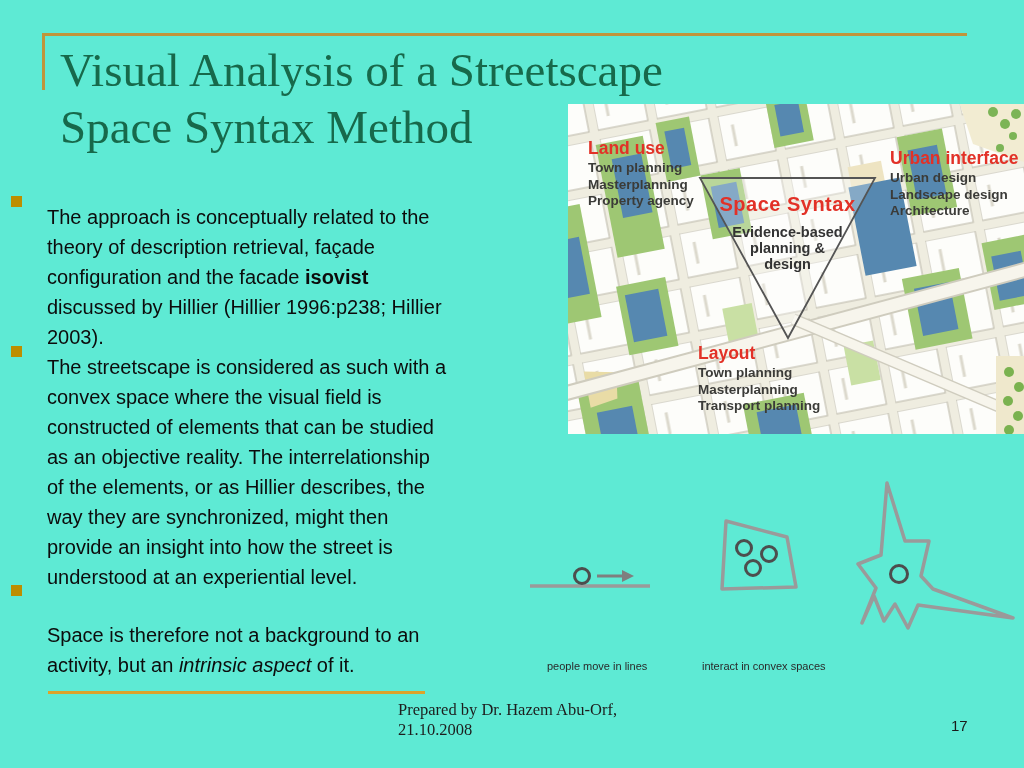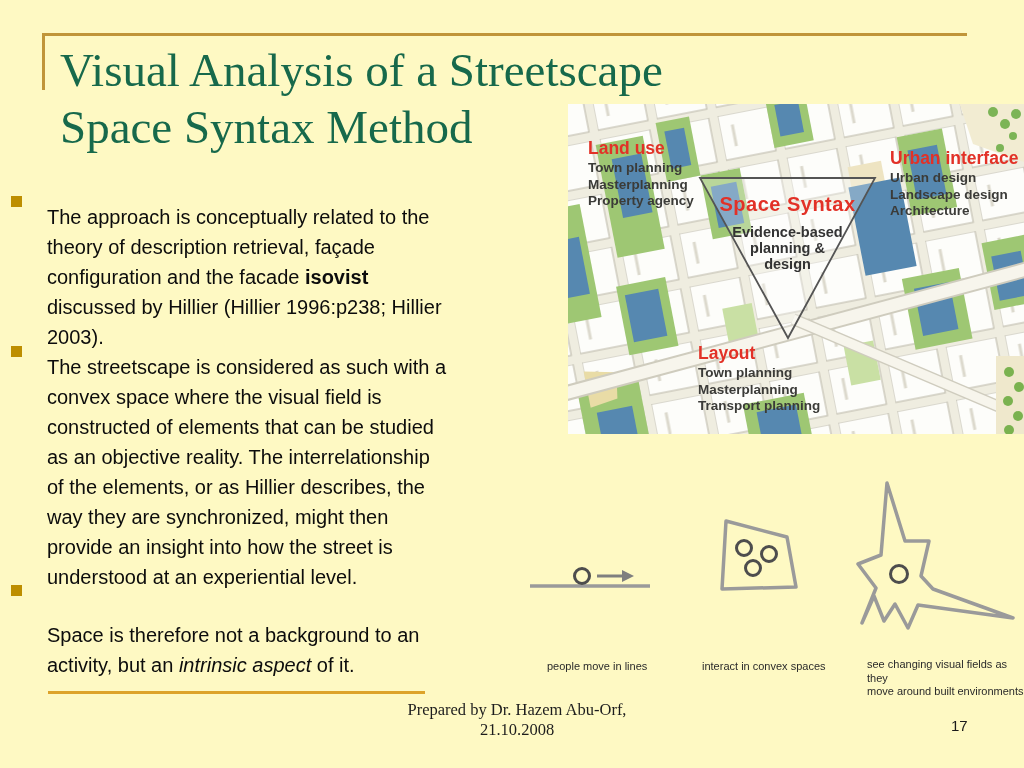--- a/index.html
+++ b/index.html
@@ -1,16 +1,16 @@
 <!DOCTYPE html>
 <html style="--title-green: #17694B; --accent-gold: #C09539; --footer-gold: #DDA32A; --bullet-gold: #BD8E00; --label-red: #E23127; --map-green: #9EC773; --map-blue: #5688B0;"><head>
 <meta charset="utf-8">
 <style>
   html,body{margin:0;padding:0;background:#ffffff;}
-  .slide{position:relative;width:1024px;height:768px;background:#fef9c3;overflow:hidden;
+  .slide{position:relative;width:1024px;height:768px;background:#5eead4;overflow:hidden;
          font-family:"Liberation Sans",sans-serif;color:#111;}
   
   .top-rule{position:absolute;left:42px;top:33px;width:925px;height:3px;background:var(--accent-gold,#C09539);}
   .left-rule{position:absolute;left:42px;top:33px;width:3px;height:57px;background:var(--accent-gold,#C09539);}
   .title{position:absolute;left:60px;top:42px;width:760px;
          font-family:"Liberation Serif",serif;font-size:47px;line-height:57px;
          color:var(--title-green,#17694B);white-space:pre-line;}
   
   .bullet-square{position:absolute;left:11px;width:11px;height:11px;background:var(--bullet-gold,#BD8E00);}
   .bullet-text{position:absolute;left:47px;width:504px;font-size:20px;line-height:30px;
@@ -25,21 +25,21 @@
   .map-label .s{font-weight:bold;font-size:13.5px;line-height:16.5px;color:#3b3b38;
                 white-space:pre-line;margin-top:3px;}
   .map-label.center{text-align:center;}
   .map-label.center .t{font-size:20px;letter-spacing:0.5px;}
   .map-label.center .s{font-size:14.5px;line-height:16px;margin-top:9px;color:#333;}
   
   .fig-caption{position:absolute;left:610px;top:438px;font-size:22px;color:#0d0d0d;white-space:nowrap;}
   .fig-label{position:absolute;font-size:11px;color:#2a2a2a;white-space:pre-line;line-height:13.5px;padding-left:16px;}
   
   .footer-rule{position:absolute;left:48px;top:691px;width:377px;height:3px;background:var(--footer-gold,#DDA32A);}
-  .footer-credit{position:absolute;left:398px;top:700px;width:238px;text-align:center;
+  .footer-credit{position:absolute;left:398px;top:700px;width:238px;text-align:left;
                  font-family:"Liberation Serif",serif;font-size:16.5px;line-height:19.5px;
                  color:#1d1d1d;white-space:pre-line;}
   .page-number{position:absolute;left:939px;top:717px;font-size:15px;color:#1a1a1a;margin-left:12px;}
 </style>
 </head>
 <body>
 
 <div class="slide">
 
   <div class="top-rule"></div>
@@ -175,21 +175,19 @@
       <circle cx="243" cy="98" r="7.5" fill="none" stroke="#4d4d4d" stroke-width="3"></circle>
     </g>
     <g>
       <polygon points="377,13 395,71 419,71 411,106 423,119 503,148 408,135 398,158 385,134 374,151 364,126 352,153 366,118 348,94 371,85" fill="none" stroke="#9a9a9a" stroke-width="3.5" stroke-linejoin="round"></polygon>
       <circle cx="389" cy="104" r="8.5" fill="none" stroke="#4d4d4d" stroke-width="3"></circle>
     </g>
   </svg>
 
   <div class="fig-label" style="left:531px;top:660px;">people move in lines</div>
   <div class="fig-label" style="left:686px;top:660px;">interact in convex spaces</div>
-  <div class="fig-label" style="left:851px;top:658px;">see changing visual fields as they
-move around built environments</div>
 
   <div class="footer-rule"></div>
   <div class="footer-credit">Prepared by Dr. Hazem Abu-Orf,
 21.10.2008</div>
   <div class="page-number">17</div>
 
 </div>
 
 </body></html>

